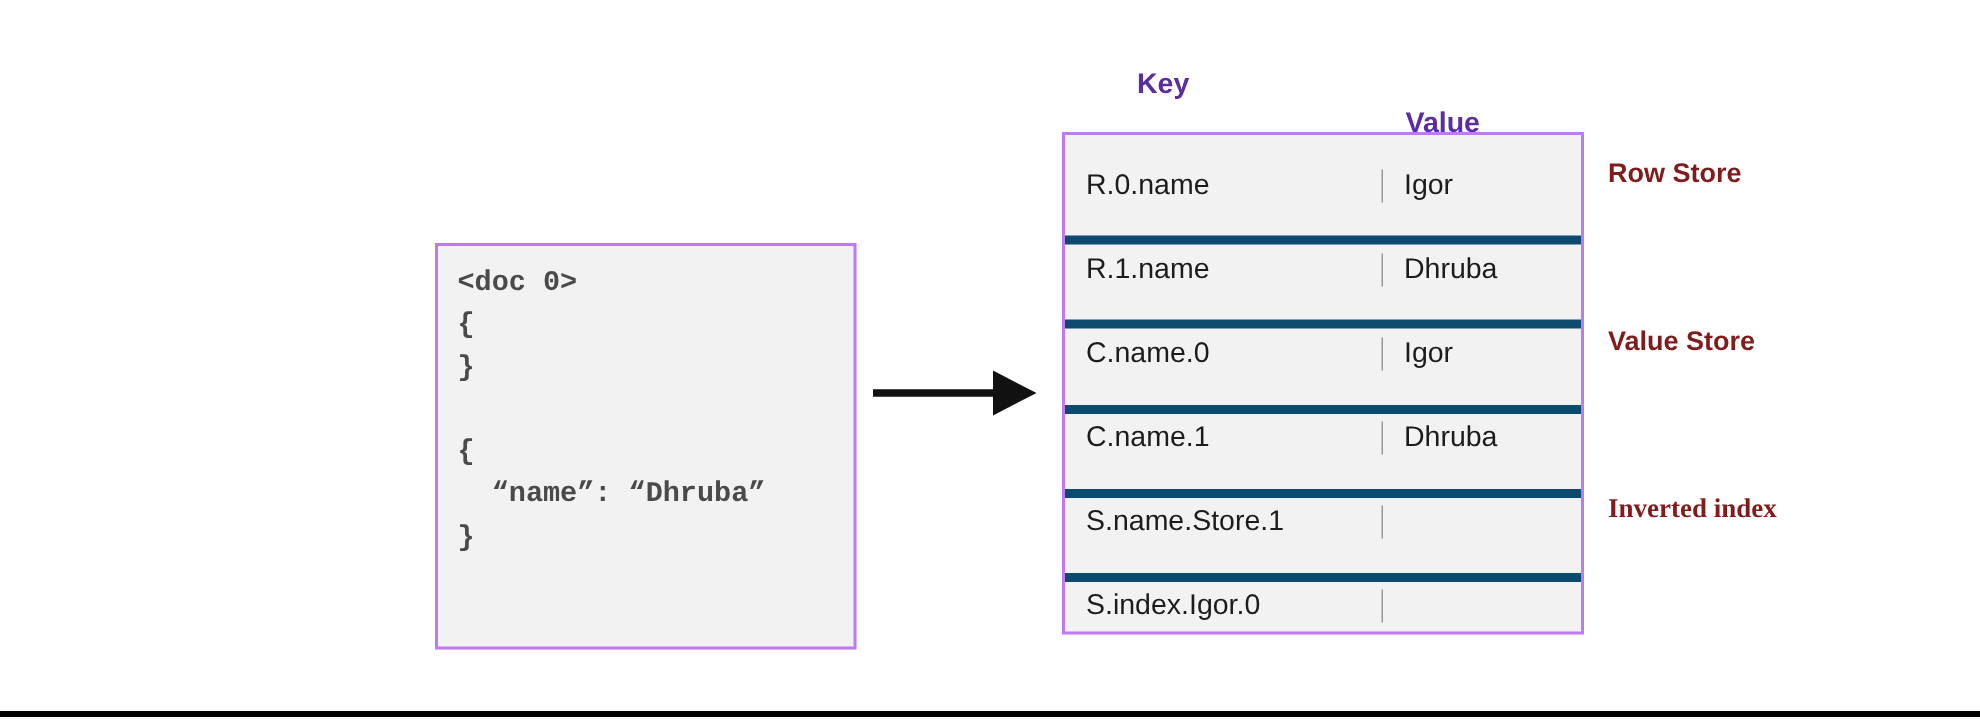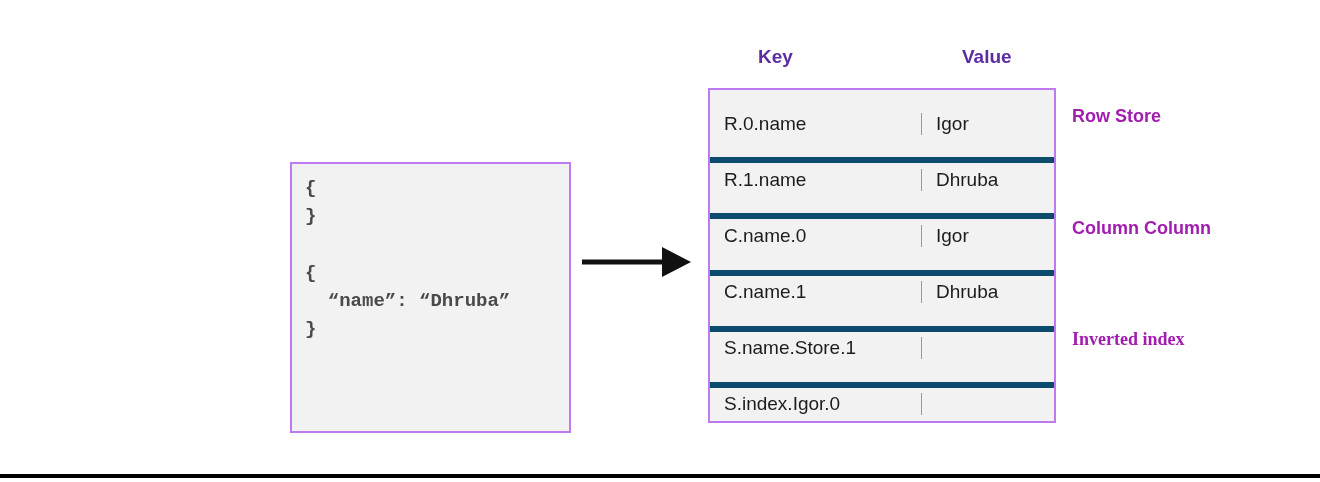--- a/index.html
+++ b/index.html
@@ -18,51 +18,52 @@
   .code-line {
     font-family: "Liberation Mono", "DejaVu Sans Mono", monospace;
     font-size: 19px; font-weight: bold; color: #4a4a4a;
     line-height: 28.3px; white-space: pre; height: 28.3px;
   }
 
   
   .arrow-wrap { position: absolute; left: 580px; top: 240px; width: 112px; height: 44px; }
   .kv-header { position: absolute; font-size: 19px; font-weight: bold; color: #5b2da1; top: 46px; }
   .kv-header.key { left: 722px; margin-left: 36px; }
-  .kv-header.value { left: 962px; }
+  .kv-header.value { left: 937px; margin-top: 26px; }
 
   .kv-table {
     position: absolute; left: 708px; top: 88px; width: 348px; height: 335px;
     background: #f2f2f2; border: 2px solid #be7af0;
     display: flex; flex-direction: column;
   }
   .kv-row { flex: 1; display: flex; align-items: center; margin-top: 17px; }
   .kv-row + .kv-row { border-top: 6px solid #0c4a6e; }
   .kv-cell { display: flex; align-items: center; padding-left: 14px;
              font-size: 19px; color: #1c1c1c; }
   .kv-cell.key { width: 212px; border-right: 1px solid #999999; }
   .kv-cell.value { flex: 1; }
 
   
   .annotation { position: absolute; left: 1072px; transform: translateY(-50%);
-                font-size: 18px; font-weight: bold; color: #a21caf; white-space: nowrap; }
+                font-size: 18px; font-weight: bold; color: #7f1d1d; white-space: nowrap; }
   .annotation.a0 { top: 116px; }
   .annotation.a1 { top: 228px; }
   .annotation.a2 { top: 339px; font-family: Liberation Serif, serif; }
 
   
   .bottom-rule { position: absolute; left: 0; top: 474px; width: 1320px; height: 4px;
                  background: #000000; }
 </style>
 </head>
 <body>
 
 <div class="slide">
 
   <div class="code-box">
+    <div class="code-line">&lt;doc 0&gt;</div>
     <div class="code-line">{</div>
     <div class="code-line">}</div>
     <div class="code-line"></div>
     <div class="code-line">{</div>
     <div class="code-line">  “name”: “Dhruba”</div>
     <div class="code-line">}</div>
   </div>
 
   <div class="arrow-wrap">
     <svg width="112" height="44" viewBox="0 0 112 44" xmlns="http://www.w3.org/2000/svg">
@@ -95,18 +96,18 @@
       <div class="kv-cell key">S.name.Store.1</div>
       <div class="kv-cell value"></div>
     </div>
     <div class="kv-row">
       <div class="kv-cell key">S.index.Igor.0</div>
       <div class="kv-cell value"></div>
     </div>
   </div>
 
   <div class="annotation a0">Row Store</div>
-  <div class="annotation a1">Column Column</div>
+  <div class="annotation a1">Value Store</div>
   <div class="annotation a2">Inverted index</div>
 
   <div class="bottom-rule"></div>
 
 </div>
 
 </body></html>

